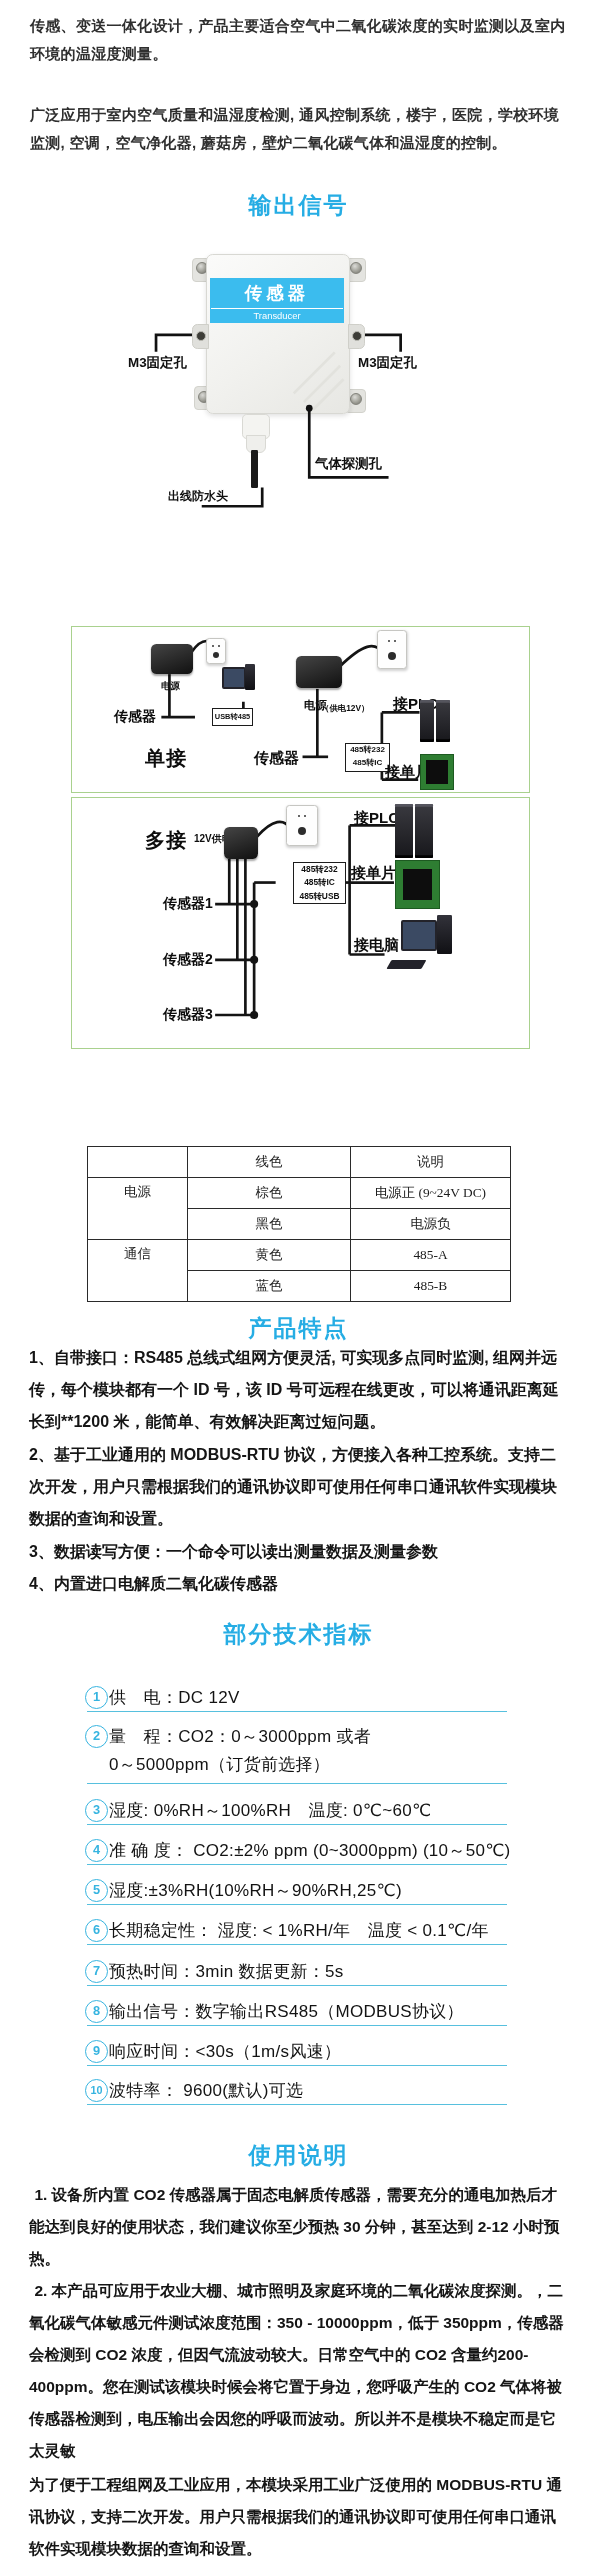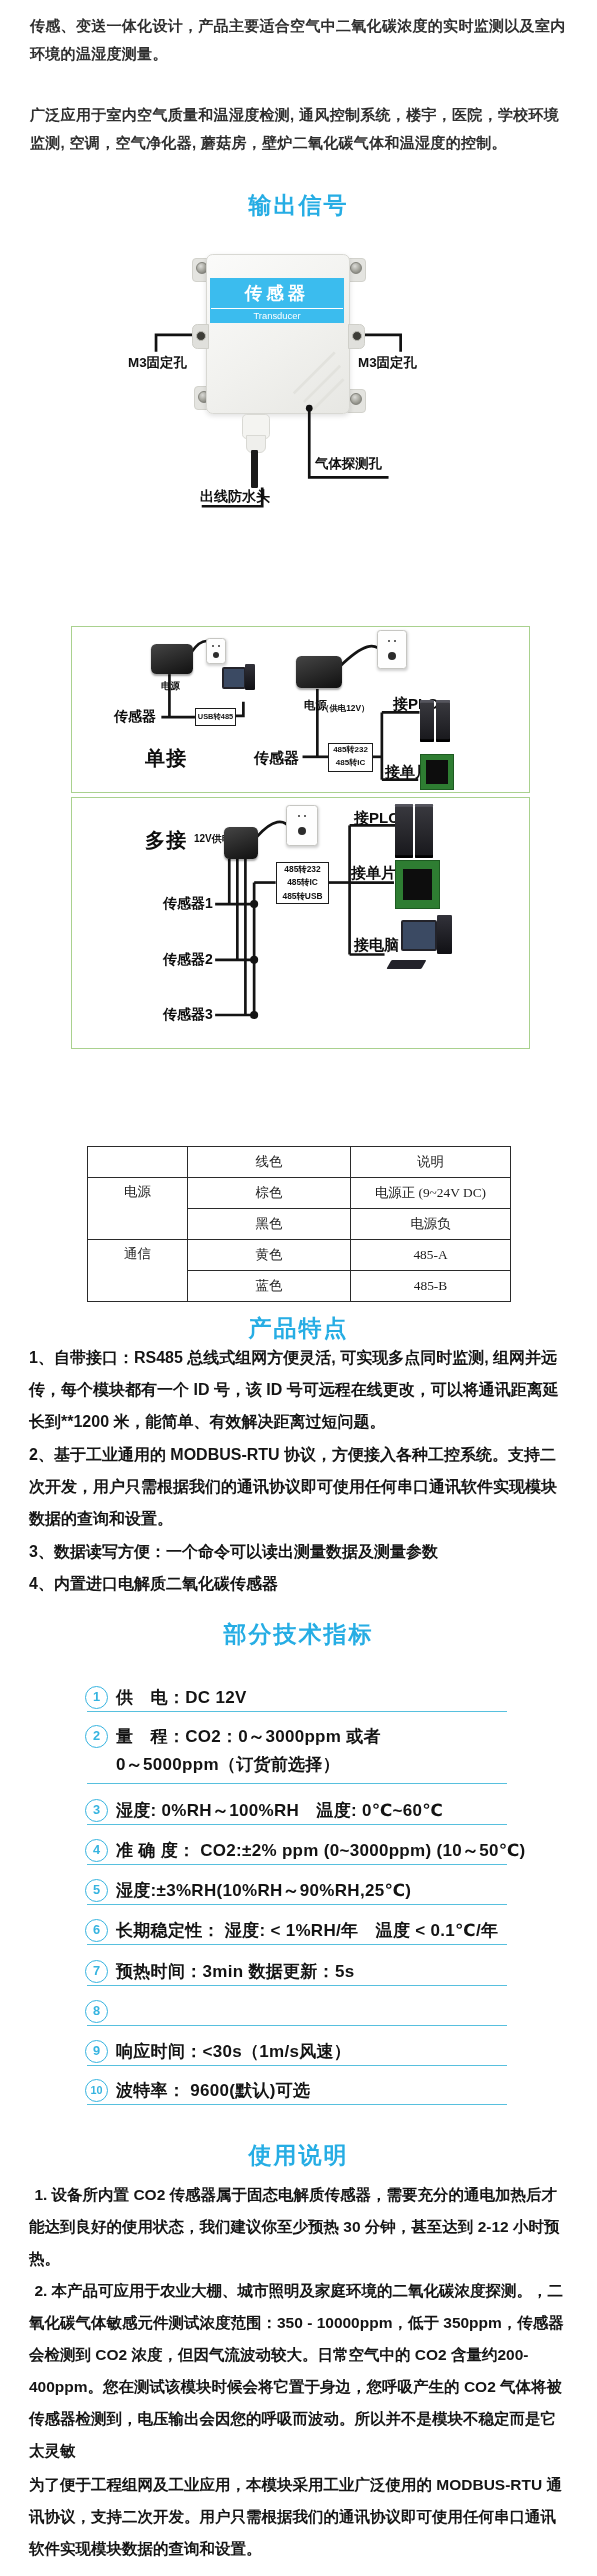--- a/index.html
+++ b/index.html
@@ -45,21 +45,21 @@
   .small-l{font-size:15px;}
   .adapter{position:absolute;background:linear-gradient(160deg,#454545,#101010);border-radius:5.4px;
            box-shadow:0 1.3px 2px rgba(0,0,0,.35);}
   .socket{position:absolute;background:#fefefe;border:0.7px solid #c6c6c2;border-radius:3.4px;
           box-shadow:0.7px 1.3px 2.7px rgba(0,0,0,.18);}
   .socket .dotrow{position:absolute;top:22%;left:0;width:100%;display:flex;justify-content:center;gap:3.4px;}
   .socket .dot{width:2.7px;height:2.7px;background:#333;border-radius:50%;}
   .socket .hole{position:absolute;left:50%;top:55%;width:8px;height:8px;margin-left:-4px;
                 background:#2c2c2c;border-radius:50%;}
   .convbox{position:absolute;border:1.3px solid #1c1c1c;background:#fff;text-align:center;
-           font-weight:bold;color:#101010;}
+           font-weight:bold;color:#101010;margin-left:17px;}
   .plc{position:absolute;display:flex;gap:2px;}
   .plc .slab{flex:1;background:linear-gradient(#3a3a40,#17171b);border-radius:1.3px;
              box-shadow:inset 0 2.7px 0 #55555e, inset 0 -2.7px 0 #000;}
   .chip{position:absolute;background:#2e7d32;border:1.3px solid #1d5a21;}
   .chip .die{position:absolute;left:16%;top:16%;width:68%;height:68%;background:#0d0d0d;}
   .pc-mon{position:absolute;border:2px solid #23232a;background:#3b4a63;border-radius:2px;}
   .pc-tower{position:absolute;background:linear-gradient(#32323a,#101014);border-radius:1.3px;}
   .pc-kbd{position:absolute;background:#22222a;transform:skewX(-30deg);border-radius:1.3px;}
 
   
@@ -67,21 +67,21 @@
          width:422px;font-family:"Liberation Serif","DejaVu Serif",serif;}
   .iface td{border:1.3px solid #2a2a2a;height:30px;text-align:center;vertical-align:middle;
             font-size:13.4px;color:#1c1c1c;padding:0;}
   .iface td.grp{vertical-align:top;line-height:28px;}
 
   
   .spec-row{position:absolute;left:0;width:597px;height:27px;}
   .spec-circle{position:absolute;left:85px;top:1.3px;width:21px;height:21px;border:1.7px solid #36b4e0;
                border-radius:50%;color:#36b4e0;font-size:12.8px;font-weight:bold;text-align:center;
                line-height:20px;background:#fff;}
-  .spec-text{position:absolute;left:116px;top:0;font-size:17px;font-weight:bold;color:#131313;
+  .spec-text{position:absolute;left:109px;top:0;font-size:17px;font-weight:normal;color:#131313;
              line-height:25.6px;white-space:nowrap;letter-spacing:0.3px;}
   .spec-line{position:absolute;left:87px;width:420px;height:1.3px;background:#57c0de;}
 </style>
 </head>
 <body>
 
 <div class="page">
 
   <div class="para intro abs" style="top:101px;">广泛应用于室内空气质量和温湿度检测, 通风控制系统，楼宇，医院，学校环境监测, 空调，空气净化器, 蘑菇房，壁炉二氧化碳气体和温湿度的控制。</div>
   <div class="para intro abs" style="top:12px;">传感、变送一体化设计，产品主要适合空气中二氧化碳浓度的实时监测以及室内环境的温湿度测量。</div>
@@ -129,21 +129,21 @@
       <div class="hole"></div>
     </div>
 
     <div class="gland"></div>
     <div class="gland-neck"></div>
     <div class="cable"></div>
 
     <div class="callout" style="left:128px;top:132px;">M3固定孔</div>
     <div class="callout" style="left:358px;top:132px;">M3固定孔</div>
     <div class="callout" style="left:315px;top:233px;">气体探测孔</div>
-    <div class="callout" style="left:200px;top:266px;font-size:14px;">出线防水头</div>
+    <div class="callout" style="left:168px;top:266px;font-size:12px;">出线防水头</div>
   </div>
 
 
   <div class="fig2">
     <div class="greenbox" style="top:1.3px;height:165px;"></div>
     <div class="greenbox" style="top:172px;height:250px;"></div>
 
     <svg class="abs" style="left:0;top:0;" width="597" height="425" viewBox="0 0 888 632">
       <g stroke="#141414" stroke-width="4" fill="none">
 
@@ -328,20 +328,21 @@
     <div class="spec-text">长期稳定性： 湿度: &lt; 1%RH/年　温度 &lt; 0.1℃/年</div>
     <div class="spec-line" style="top:25.6px;"></div>
   </div>
   <div class="spec-row" style="top:1959px;">
     <div class="spec-circle">7</div>
     <div class="spec-text">预热时间：3min 数据更新：5s</div>
     <div class="spec-line" style="top:25.6px;"></div>
   </div>
   <div class="spec-row" style="top:1999px;">
     <div class="spec-circle">8</div>
+    <div class="spec-text">输出信号：数字输出RS485（MODBUS协议）</div>
     <div class="spec-line" style="top:25.6px;"></div>
   </div>
   <div class="spec-row" style="top:2039px;">
     <div class="spec-circle">9</div>
     <div class="spec-text">响应时间：&lt;30s（1m/s风速）</div>
     <div class="spec-line" style="top:25.6px;"></div>
   </div>
   <div class="spec-row" style="top:2078px;">
     <div class="spec-circle" style="font-size:10.8px;">10</div>
     <div class="spec-text">波特率：  9600(默认)可选</div>

